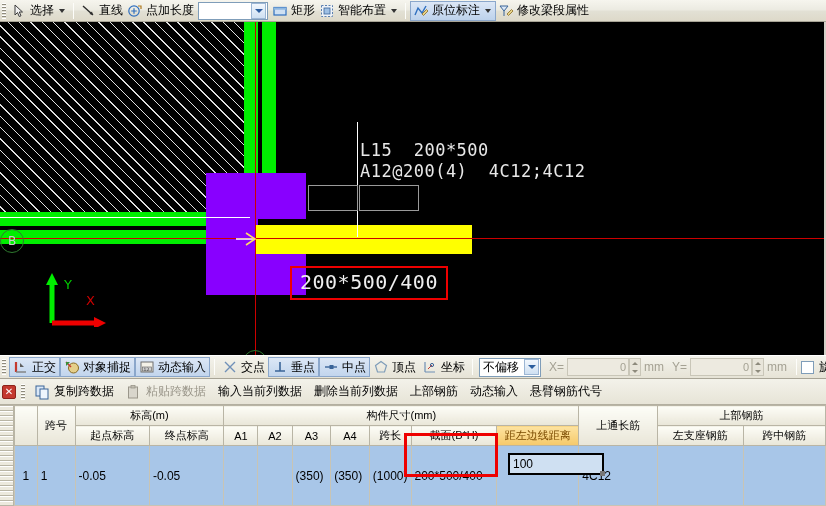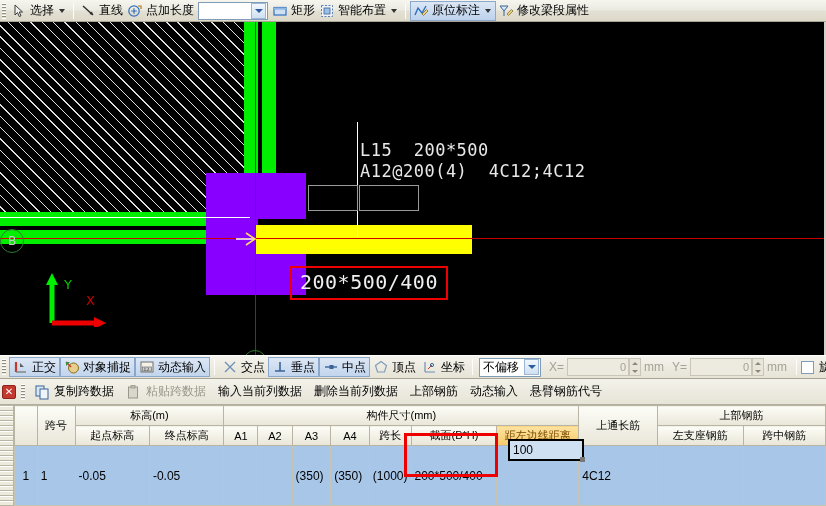--- a/index.html
+++ b/index.html
@@ -517,18 +517,18 @@
           <td></td>
           <td>4C12</td>
           <td></td>
           <td></td>
         </tr>
       </tbody>
     </table>
 
     <div class="redbox" style="left:404px; top:28px; width:94px; height:44px;"></div>
 
-    <div class="editcell" style="left:508px; top:34px; width:76px; height:22px;">
+    <div class="editcell" style="left:508px; top:48px; width:96px; height:22px;">
       <span>100</span>
     </div>
   </div>
 
 </div>
 
 </body></html>

